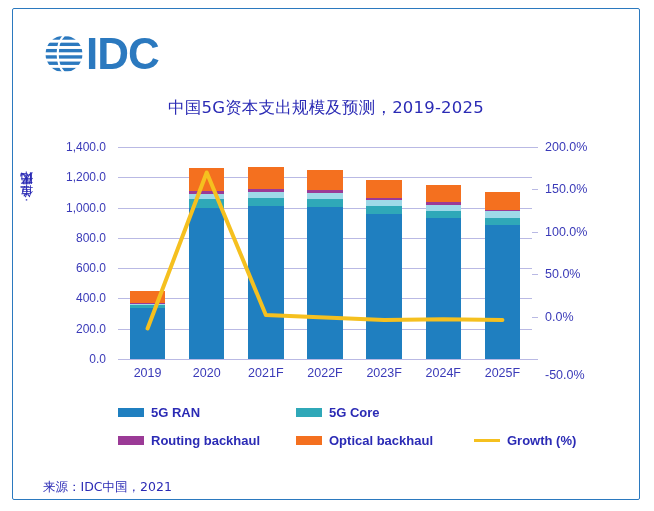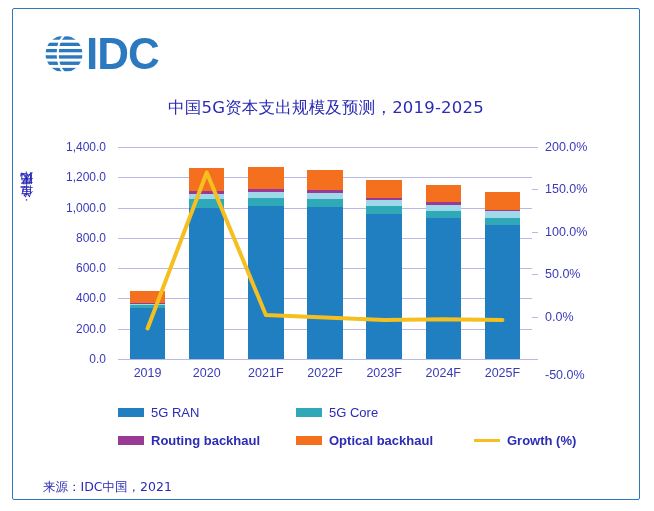--- a/index.html
+++ b/index.html
@@ -323,21 +323,21 @@
         <div class="x-label" style="left: 206.714px;">2020</div>
         <div class="x-label" style="left: 265.857px;">2021F</div>
         <div class="x-label" style="left: 325px;">2022F</div>
         <div class="x-label" style="left: 384.143px;">2023F</div>
         <div class="x-label" style="left: 443.286px;">2024F</div>
         <div class="x-label" style="left: 502.429px;">2025F</div>
       </div>
   </div>
 
   <div id="legend">
-      <div class="legend-row" style="position: relative;">
+      <div class="legend-row" style="position: relative; font-weight: bold;">
         <div class="legend-item" style="position: absolute; left: 0px; top: 0px; height: 28px;">
           <span class="swatch" style="background: rgb(31, 127, 192);"></span>
           <span>5G RAN</span>
         </div>
         <div class="legend-item" style="position: absolute; left: 178px; top: 0px; height: 28px; text-align: center;">
           <span class="swatch" style="background: rgb(47, 168, 184);"></span>
           <span>5G Core</span>
         </div>
       </div>
       <div class="legend-row" style="position: relative; font-weight: bold;">

